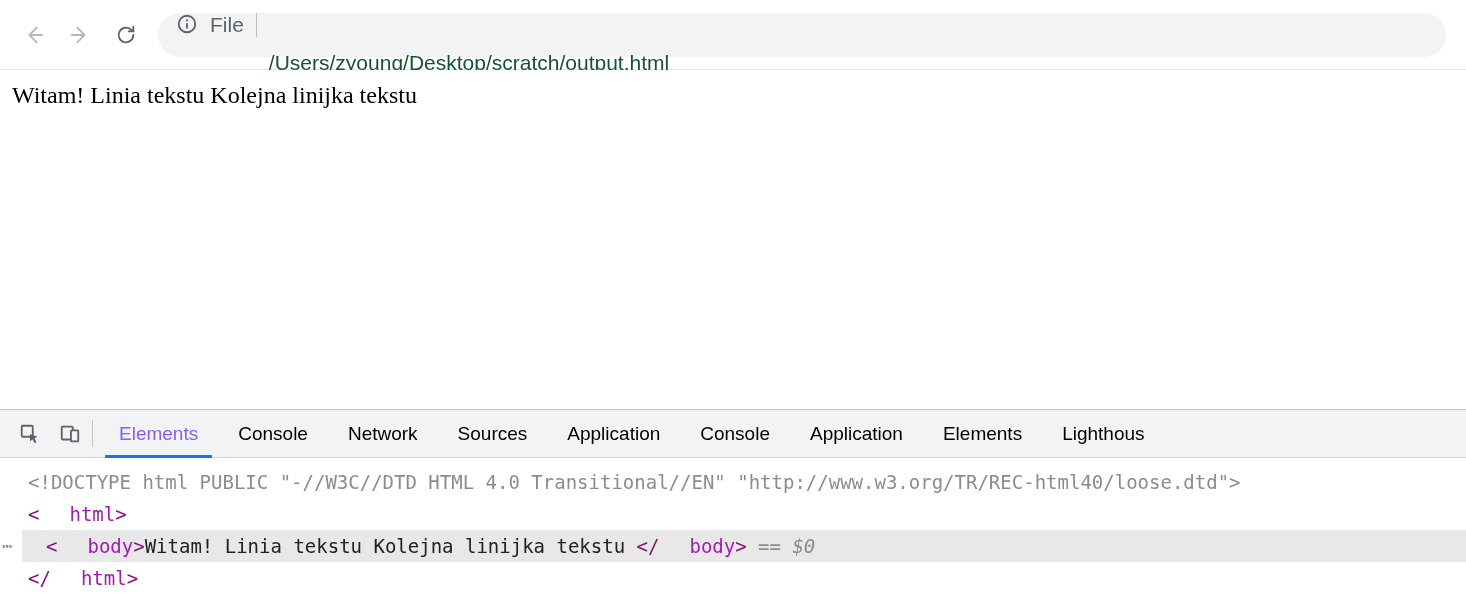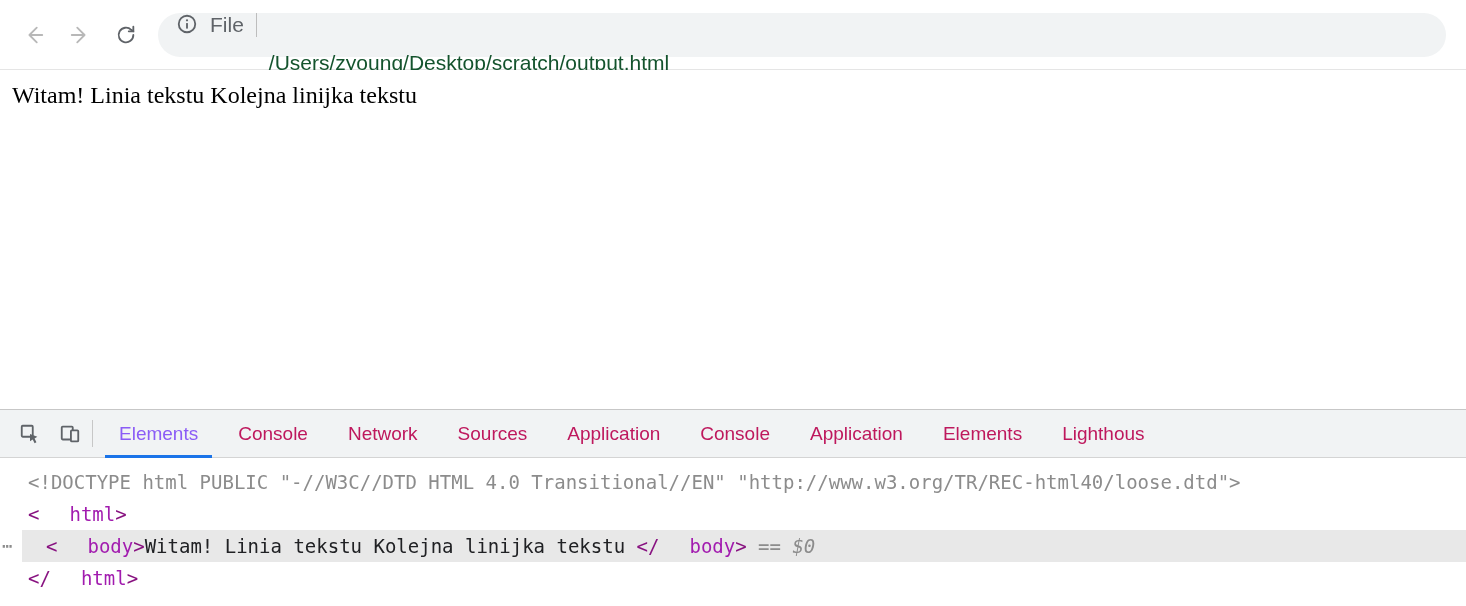--- a/index.html
+++ b/index.html
@@ -102,21 +102,21 @@
   .dt-vdiv {
     width: 1px;
     background: #c7c7c7;
     margin: 10px 6px 10px 2px;
   }
   .dt-tab {
     display: flex;
     align-items: center;
     padding: 0 20px;
     font-size: 19px;
-    color: #be185d;
+    color: #000000;
     cursor: pointer;
     position: relative;
   }
   .dt-tab.active {
     color: #8b5cf6;
   }
   .dt-tab.active::after {
     content: "";
     position: absolute;
     left: 6px;

